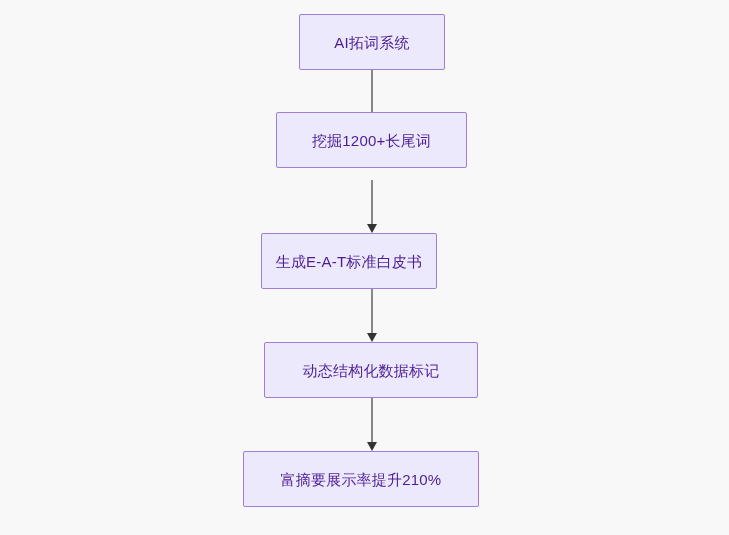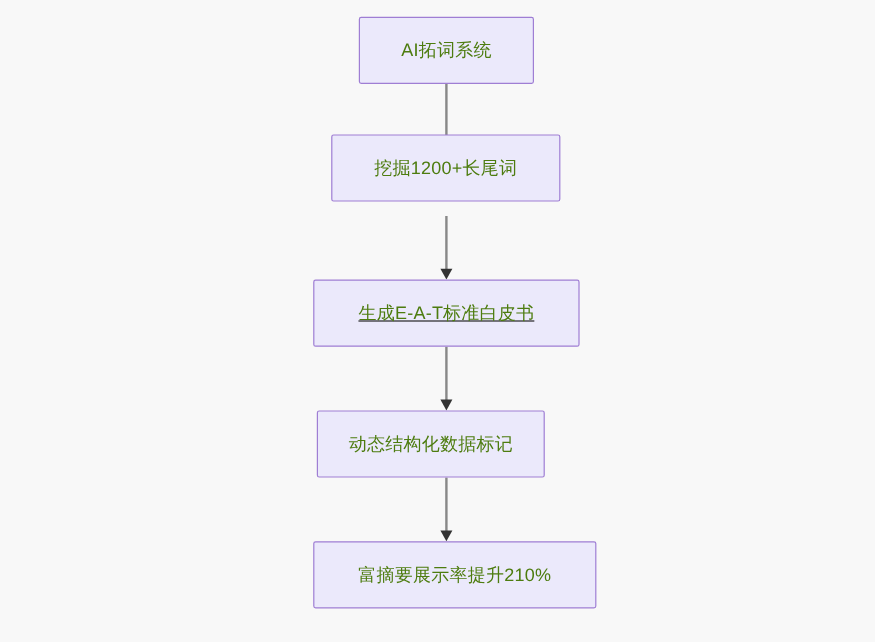--- a/index.html
+++ b/index.html
@@ -29,21 +29,21 @@
     border-radius: 2px;
     display: flex;
     align-items: center;
     justify-content: center;
     height: 56px;
   }
 
   .node-label {
     font-size: 15px;
     line-height: 1;
-    color: #4d7c0f;
+    color: #4c1d95;
     letter-spacing: 0.2px;
     white-space: nowrap;
     text-align: center;
   }
 
   
   .edge {
     position: absolute;
     left: 371px;
   }
@@ -85,23 +85,23 @@
     <div class="shaft" style="height: 45px; background: rgb(136, 136, 136);"></div>
     <div class="head" style="top: 44px; border-top-color: rgb(51, 51, 51);"></div>
   </div>
 
   <div class="node" id="node-0" style="left: 299px; top: 14px; width: 146px; background: rgb(235, 233, 251); border-color: rgb(159, 126, 212); color: rgb(38, 38, 38);">
     <span class="node-label">AI拓词系统</span>
   </div>
   <div class="node" id="node-1" style="left: 276px; top: 112px; width: 191px; background: rgb(235, 233, 251); border-color: rgb(159, 126, 212); color: rgb(38, 38, 38);">
     <span class="node-label">挖掘1200+长尾词</span>
   </div>
-  <div class="node" id="node-2" style="left: 261px; top: 233px; width: 222px; background: rgb(235, 233, 251); border-color: rgb(159, 126, 212); color: rgb(38, 38, 38); text-decoration: underline;">
+  <div class="node" id="node-2" style="left: 261px; top: 233px; width: 176px; background: rgb(235, 233, 251); border-color: rgb(159, 126, 212); color: rgb(38, 38, 38);">
     <span class="node-label">生成E-A-T标准白皮书</span>
   </div>
-  <div class="node" id="node-3" style="left: 264px; top: 342px; width: 190px; background: rgb(235, 233, 251); border-color: rgb(159, 126, 212); color: rgb(38, 38, 38);">
+  <div class="node" id="node-3" style="left: 264px; top: 342px; width: 214px; background: rgb(235, 233, 251); border-color: rgb(159, 126, 212); color: rgb(38, 38, 38);">
     <span class="node-label">动态结构化数据标记</span>
   </div>
-  <div class="node" id="node-4" style="left: 261px; top: 451px; width: 236px; background: rgb(235, 233, 251); border-color: rgb(159, 126, 212); color: rgb(38, 38, 38);">
+  <div class="node" id="node-4" style="left: 243px; top: 451px; width: 236px; background: rgb(235, 233, 251); border-color: rgb(159, 126, 212); color: rgb(38, 38, 38);">
     <span class="node-label">富摘要展示率提升210%</span>
   </div>
 
 </div>
 
 </body></html>

